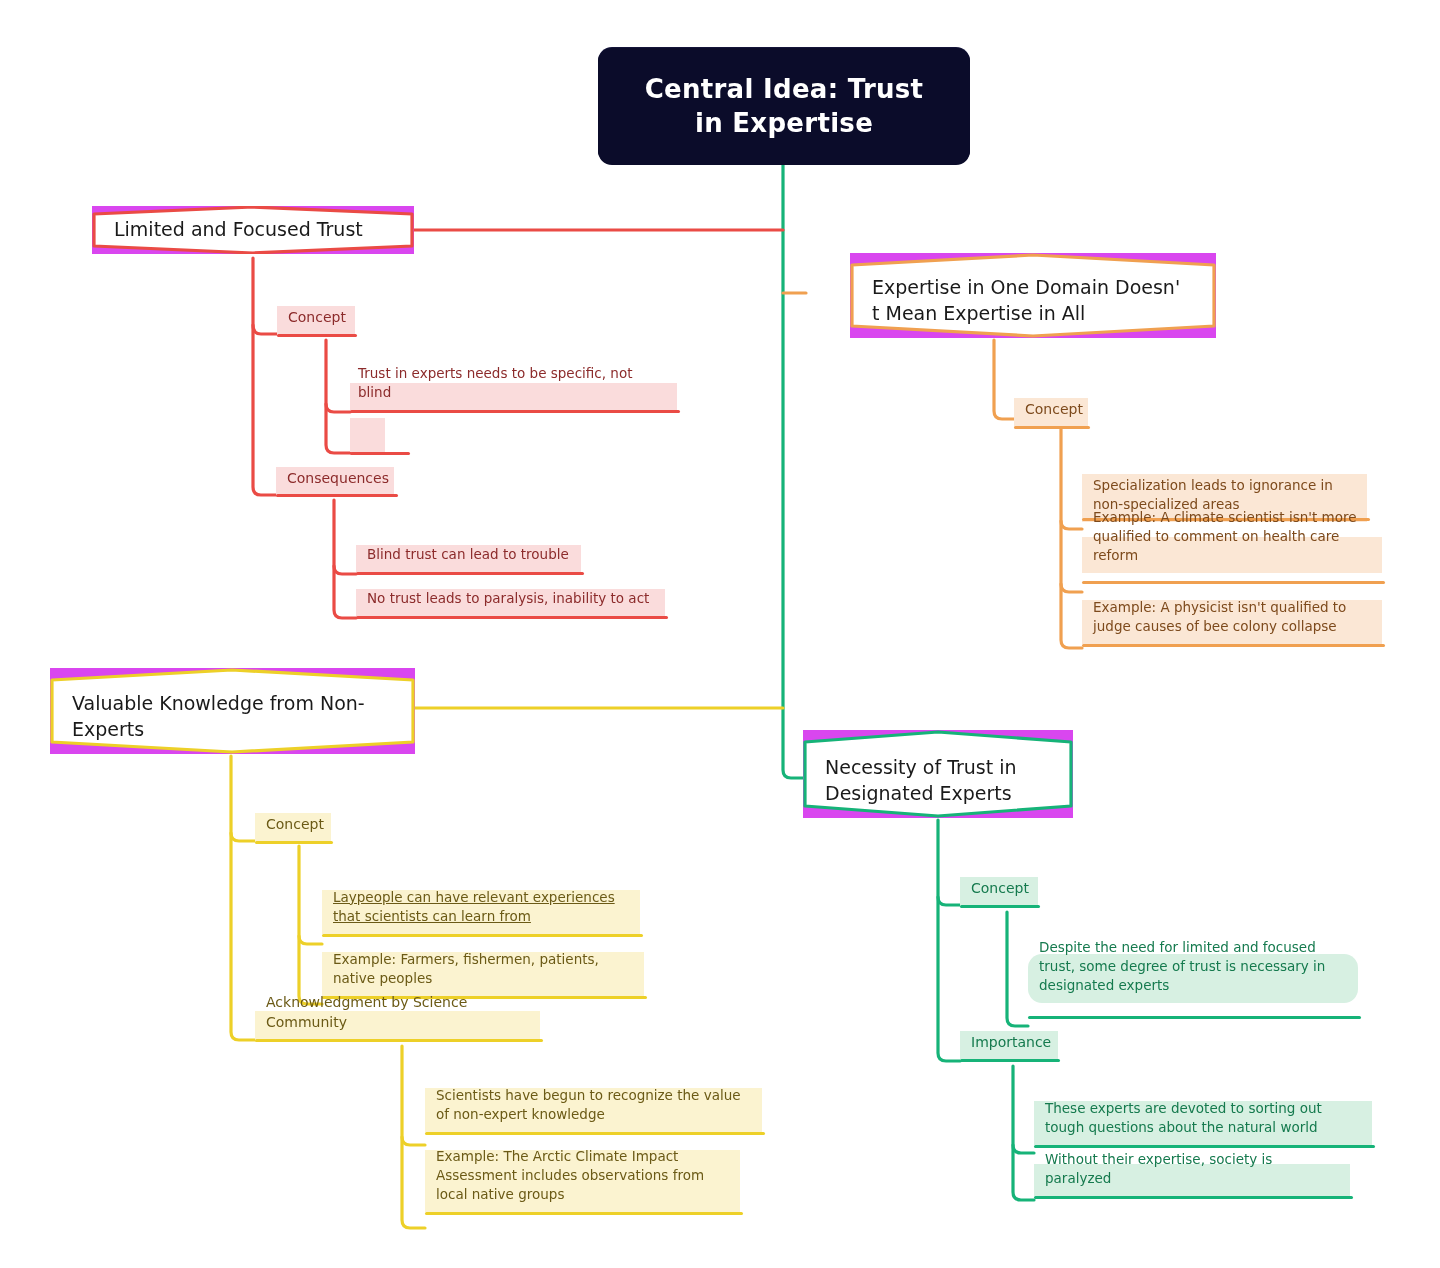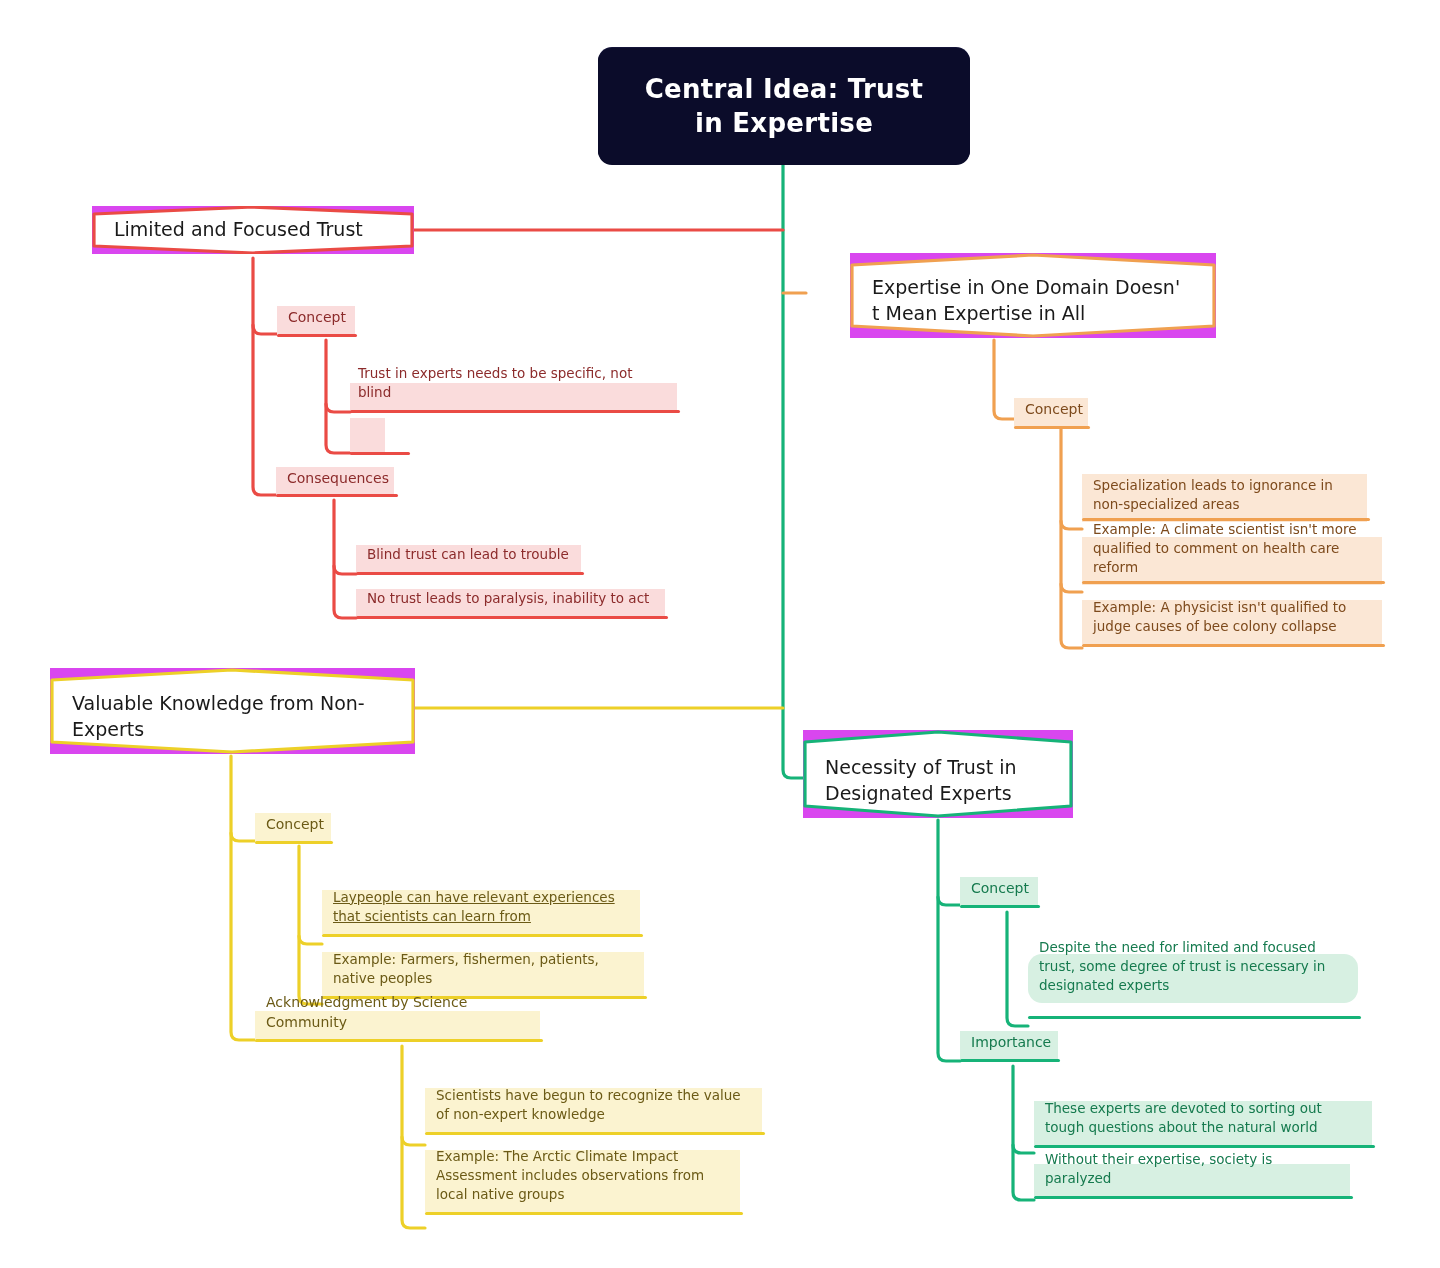--- a/index.html
+++ b/index.html
@@ -173,21 +173,21 @@
   <div class="chip c-orange big-label" style="left:1014px;top:398px;width:74px;height:30px;">
     <span class="ctxt">Concept</span>
   </div>
   <div class="chip-underline u-orange" style="left:1014px;top:426px;width:76px;"></div>
 
   <div class="chip c-orange" style="left:1082px;top:474px;width:285px;height:48px;">
     <span class="ctxt">Specialization leads to ignorance in non-specialized areas</span>
   </div>
   <div class="chip-underline u-orange" style="left:1082px;top:518px;width:288px;"></div>
 
-  <div class="chip c-orange" style="left:1082px;top:537px;width:300px;height:48px;">
+  <div class="chip c-orange" style="left:1082px;top:537px;width:300px;height:36px;">
     <span class="ctxt">Example: A climate scientist isn't more qualified to comment on health care reform</span>
   </div>
   <div class="chip-underline u-orange" style="left:1082px;top:581px;width:303px;"></div>
 
   <div class="chip c-orange" style="left:1082px;top:600px;width:300px;height:44px;">
     <span class="ctxt">Example: A physicist isn't qualified to judge causes of bee colony collapse</span>
   </div>
   <div class="chip-underline u-orange" style="left:1082px;top:644px;width:303px;"></div>
 
   <div class="branch-node" style="left:50px;top:668px;width:365px;height:86px;">

